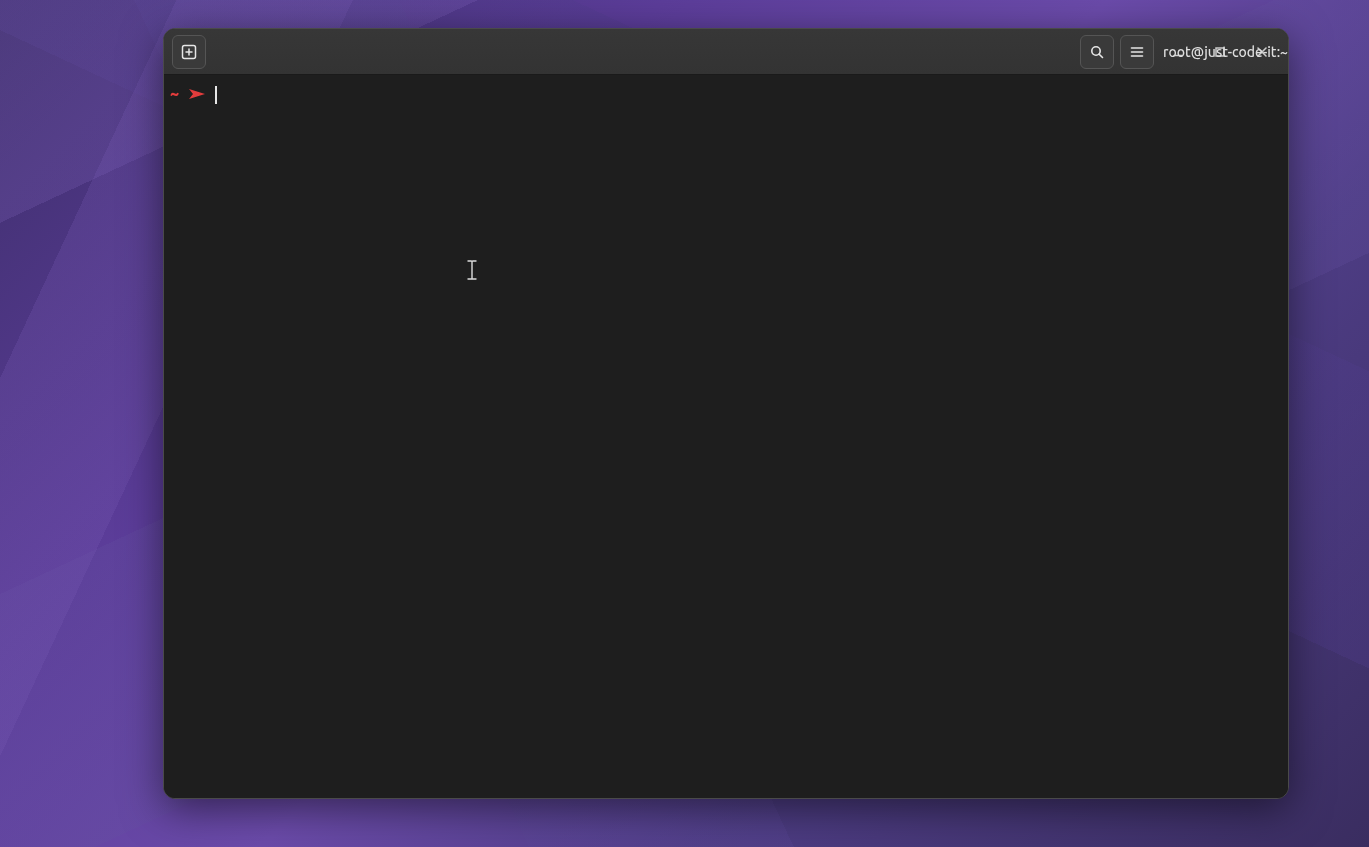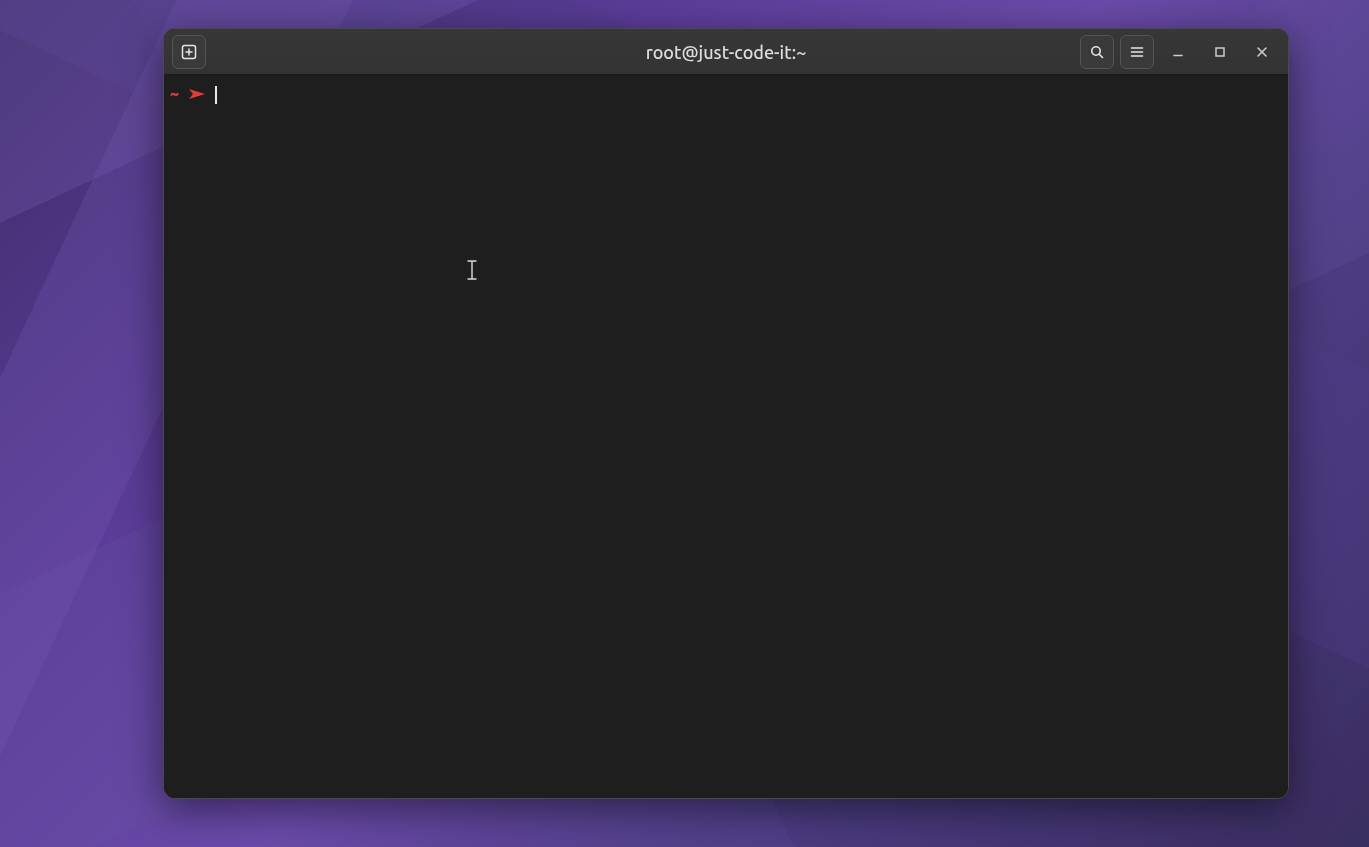--- a/index.html
+++ b/index.html
@@ -64,23 +64,23 @@
     }
     .titlebar-button.bordered {
       border: 1px solid #555;
       border-radius: 6px;
       background: #3a3a3a;
     }
     .titlebar-title {
       position: absolute;
       left: 0;
       right: 0;
-      text-align: center;
+      text-align: right;
       color: #ddd;
-      font-size: 18px;
+      font-size: 14px;
       font-weight: 500;
       pointer-events: none;
     }
     .titlebar-right {
       margin-left: auto;
       display: flex;
       align-items: center;
       padding-right: 8px;
       gap: 6px;
     }

